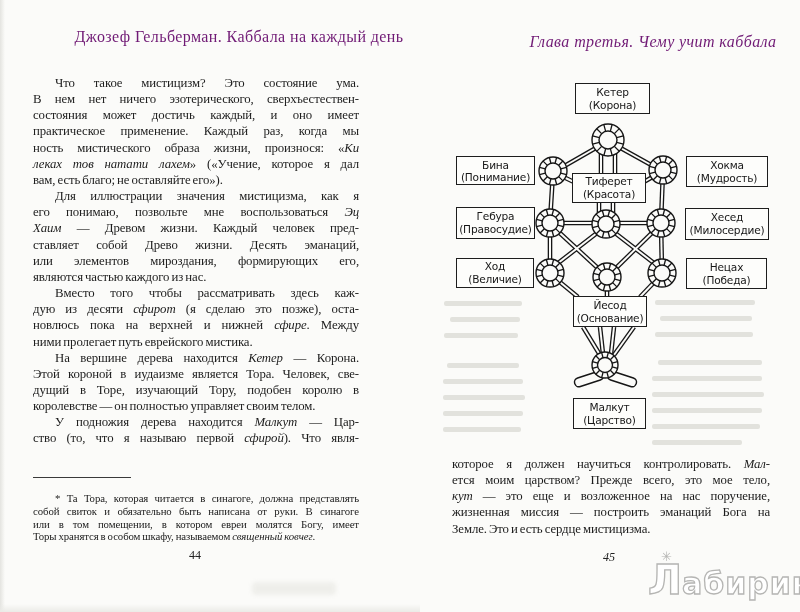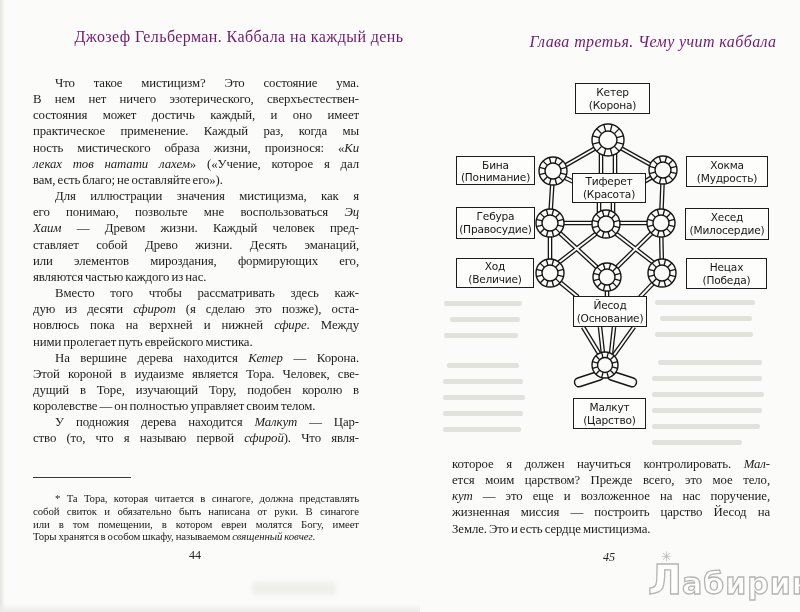--- a/index.html
+++ b/index.html
@@ -375,20 +375,20 @@
     <div class="sefira-box" style="left: 573px; top: 398px; width: 73px; height: 31px;">
       <span>Малкут</span>
       <span>(Царство)</span>
     </div>
   </div>
 
 <div class="textcol col-main" style="left:452px;top:456px;width:318px;">
     <div class="tline">которое я должен научиться контролировать. <i>Мал-</i></div>
     <div class="tline">ется моим царством? Прежде всего, это мое тело,</div>
     <div class="tline"><i>кут</i> — это еще и возложенное на нас поручение,</div>
-    <div class="tline">жизненная миссия — построить царство Йесод на</div>
+    <div class="tline">жизненная миссия — построить эманаций Бога на</div>
     <div class="tline last">Земле. Это и есть сердце мистицизма.</div>
   </div>
 <div class="pagenum it" style="left:609px;top:550px;">45</div>
 
 <div class="logo" style="left:648px;top:556px;">
   <span class="sun">✳</span><span class="initial">Л</span><span class="rest">абиринт</span>
 </div>
 
 </body></html>

